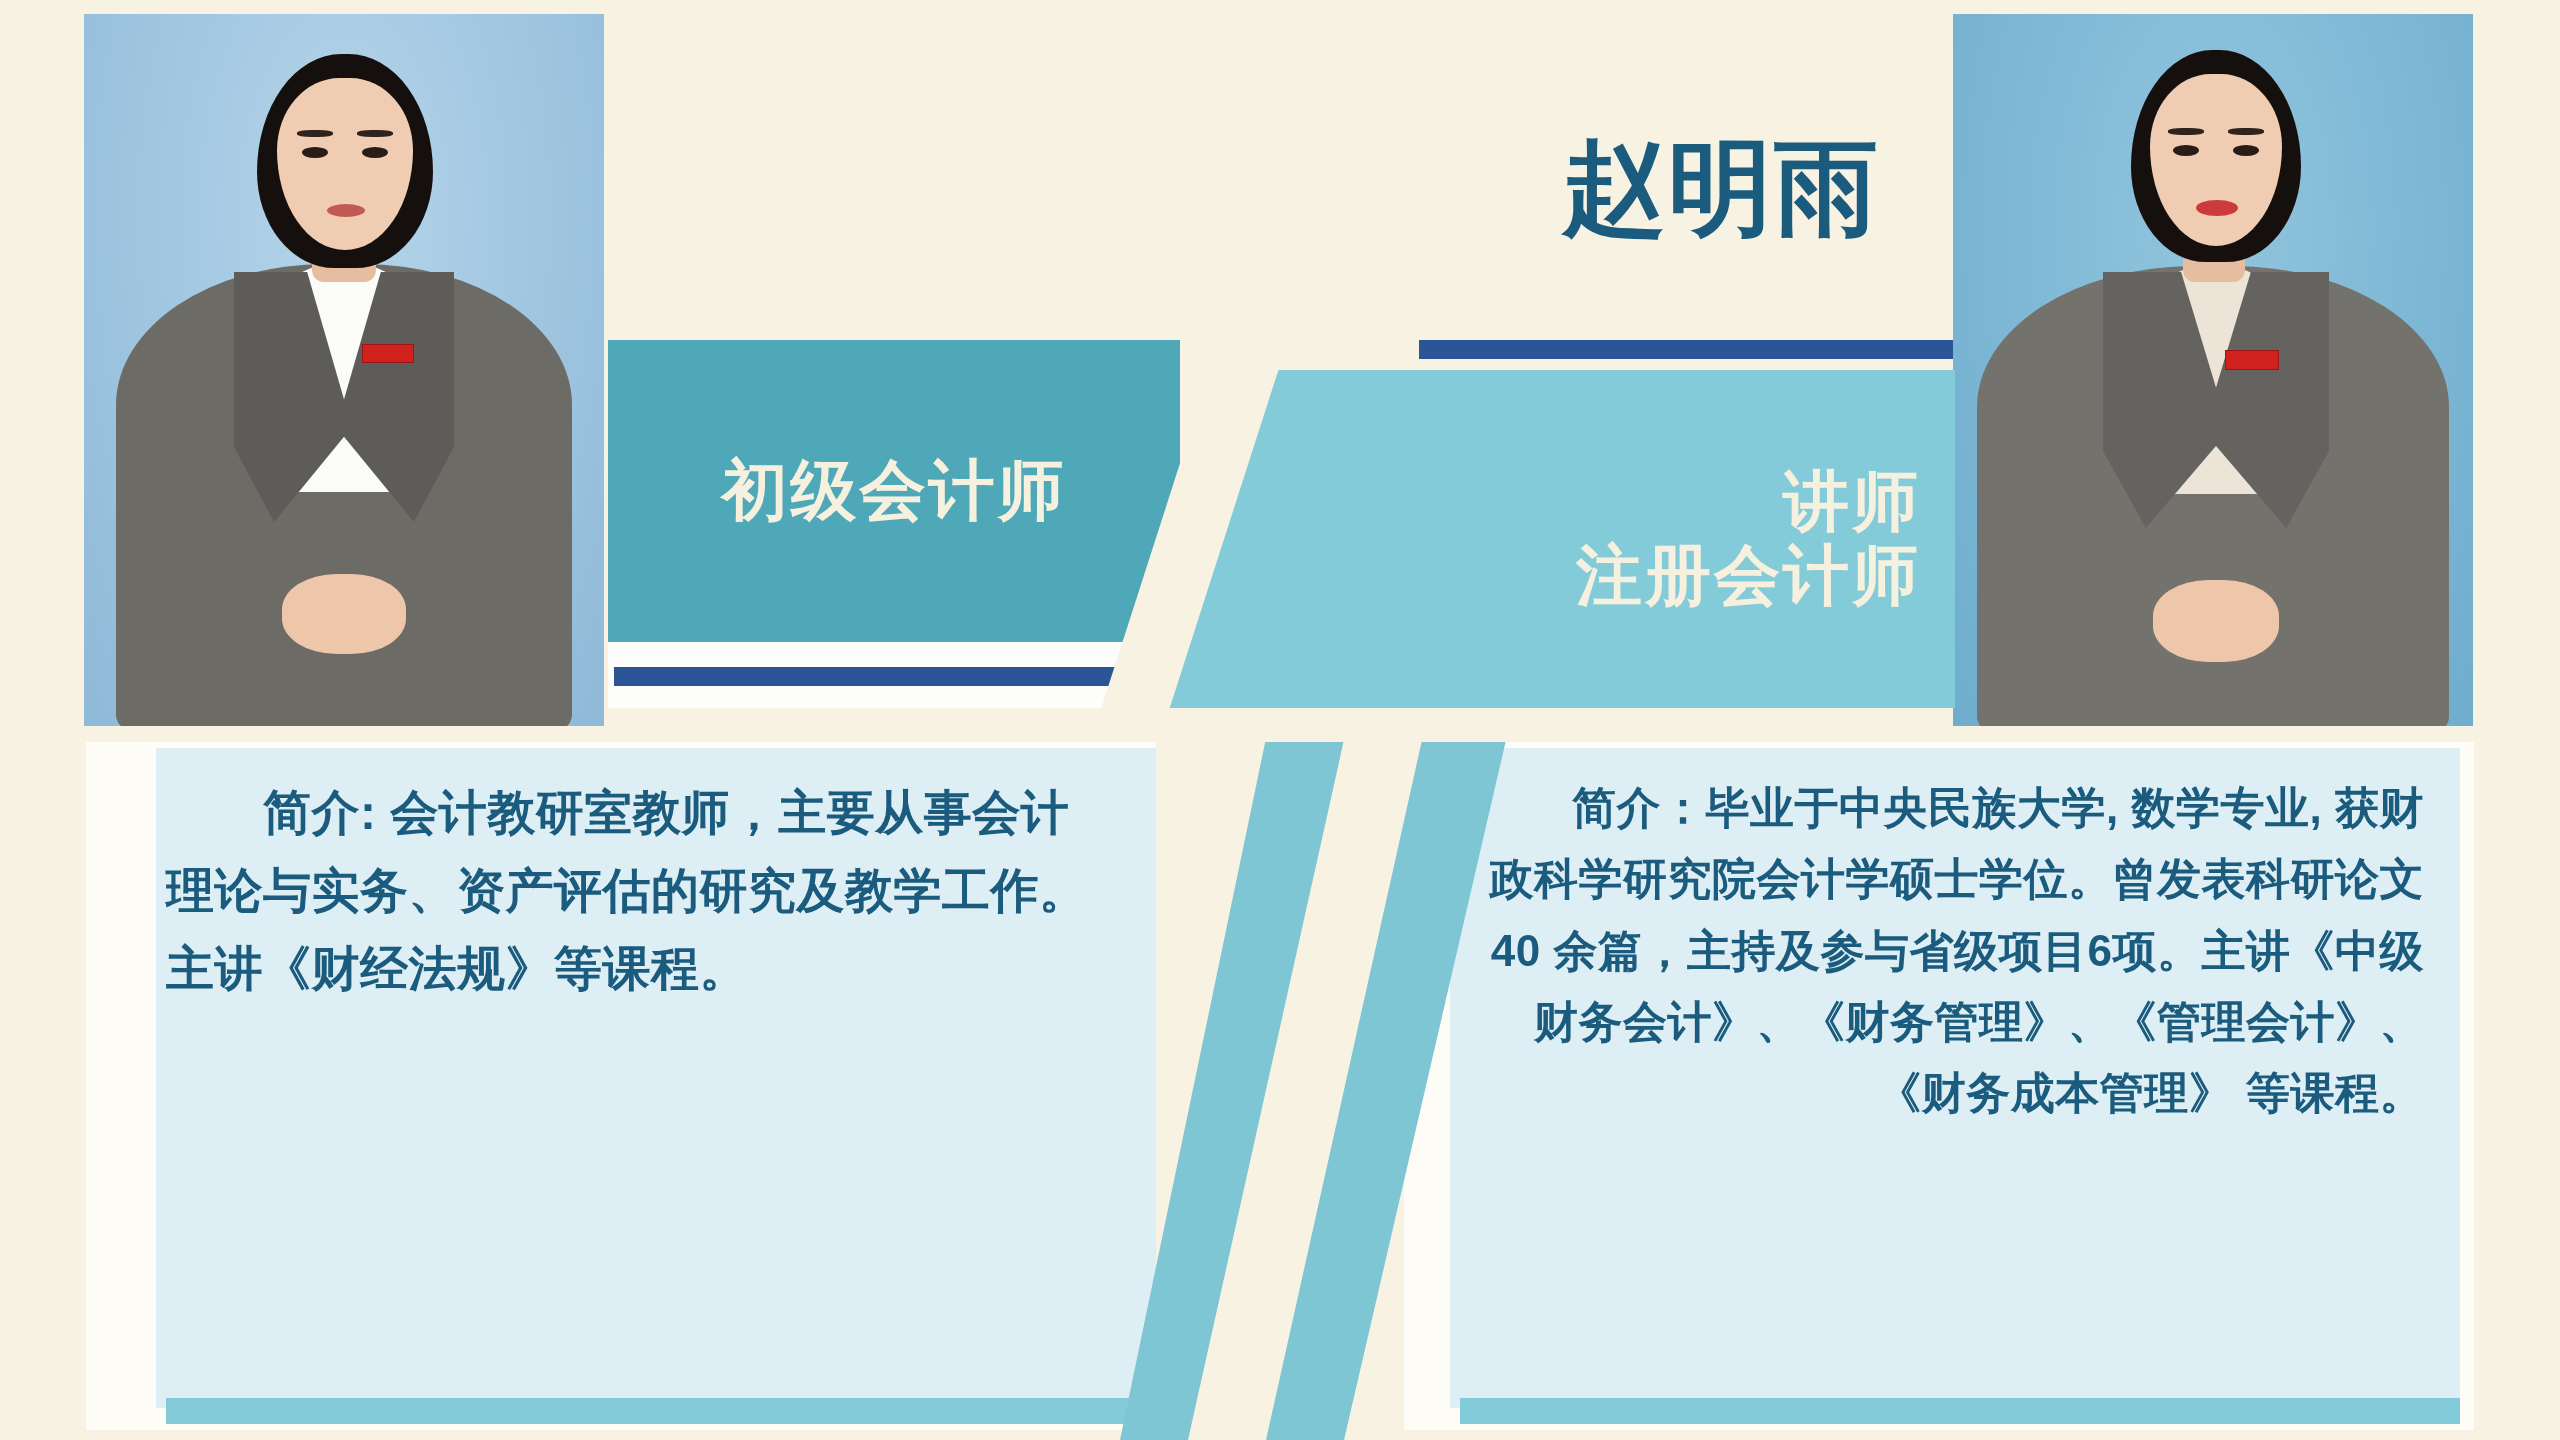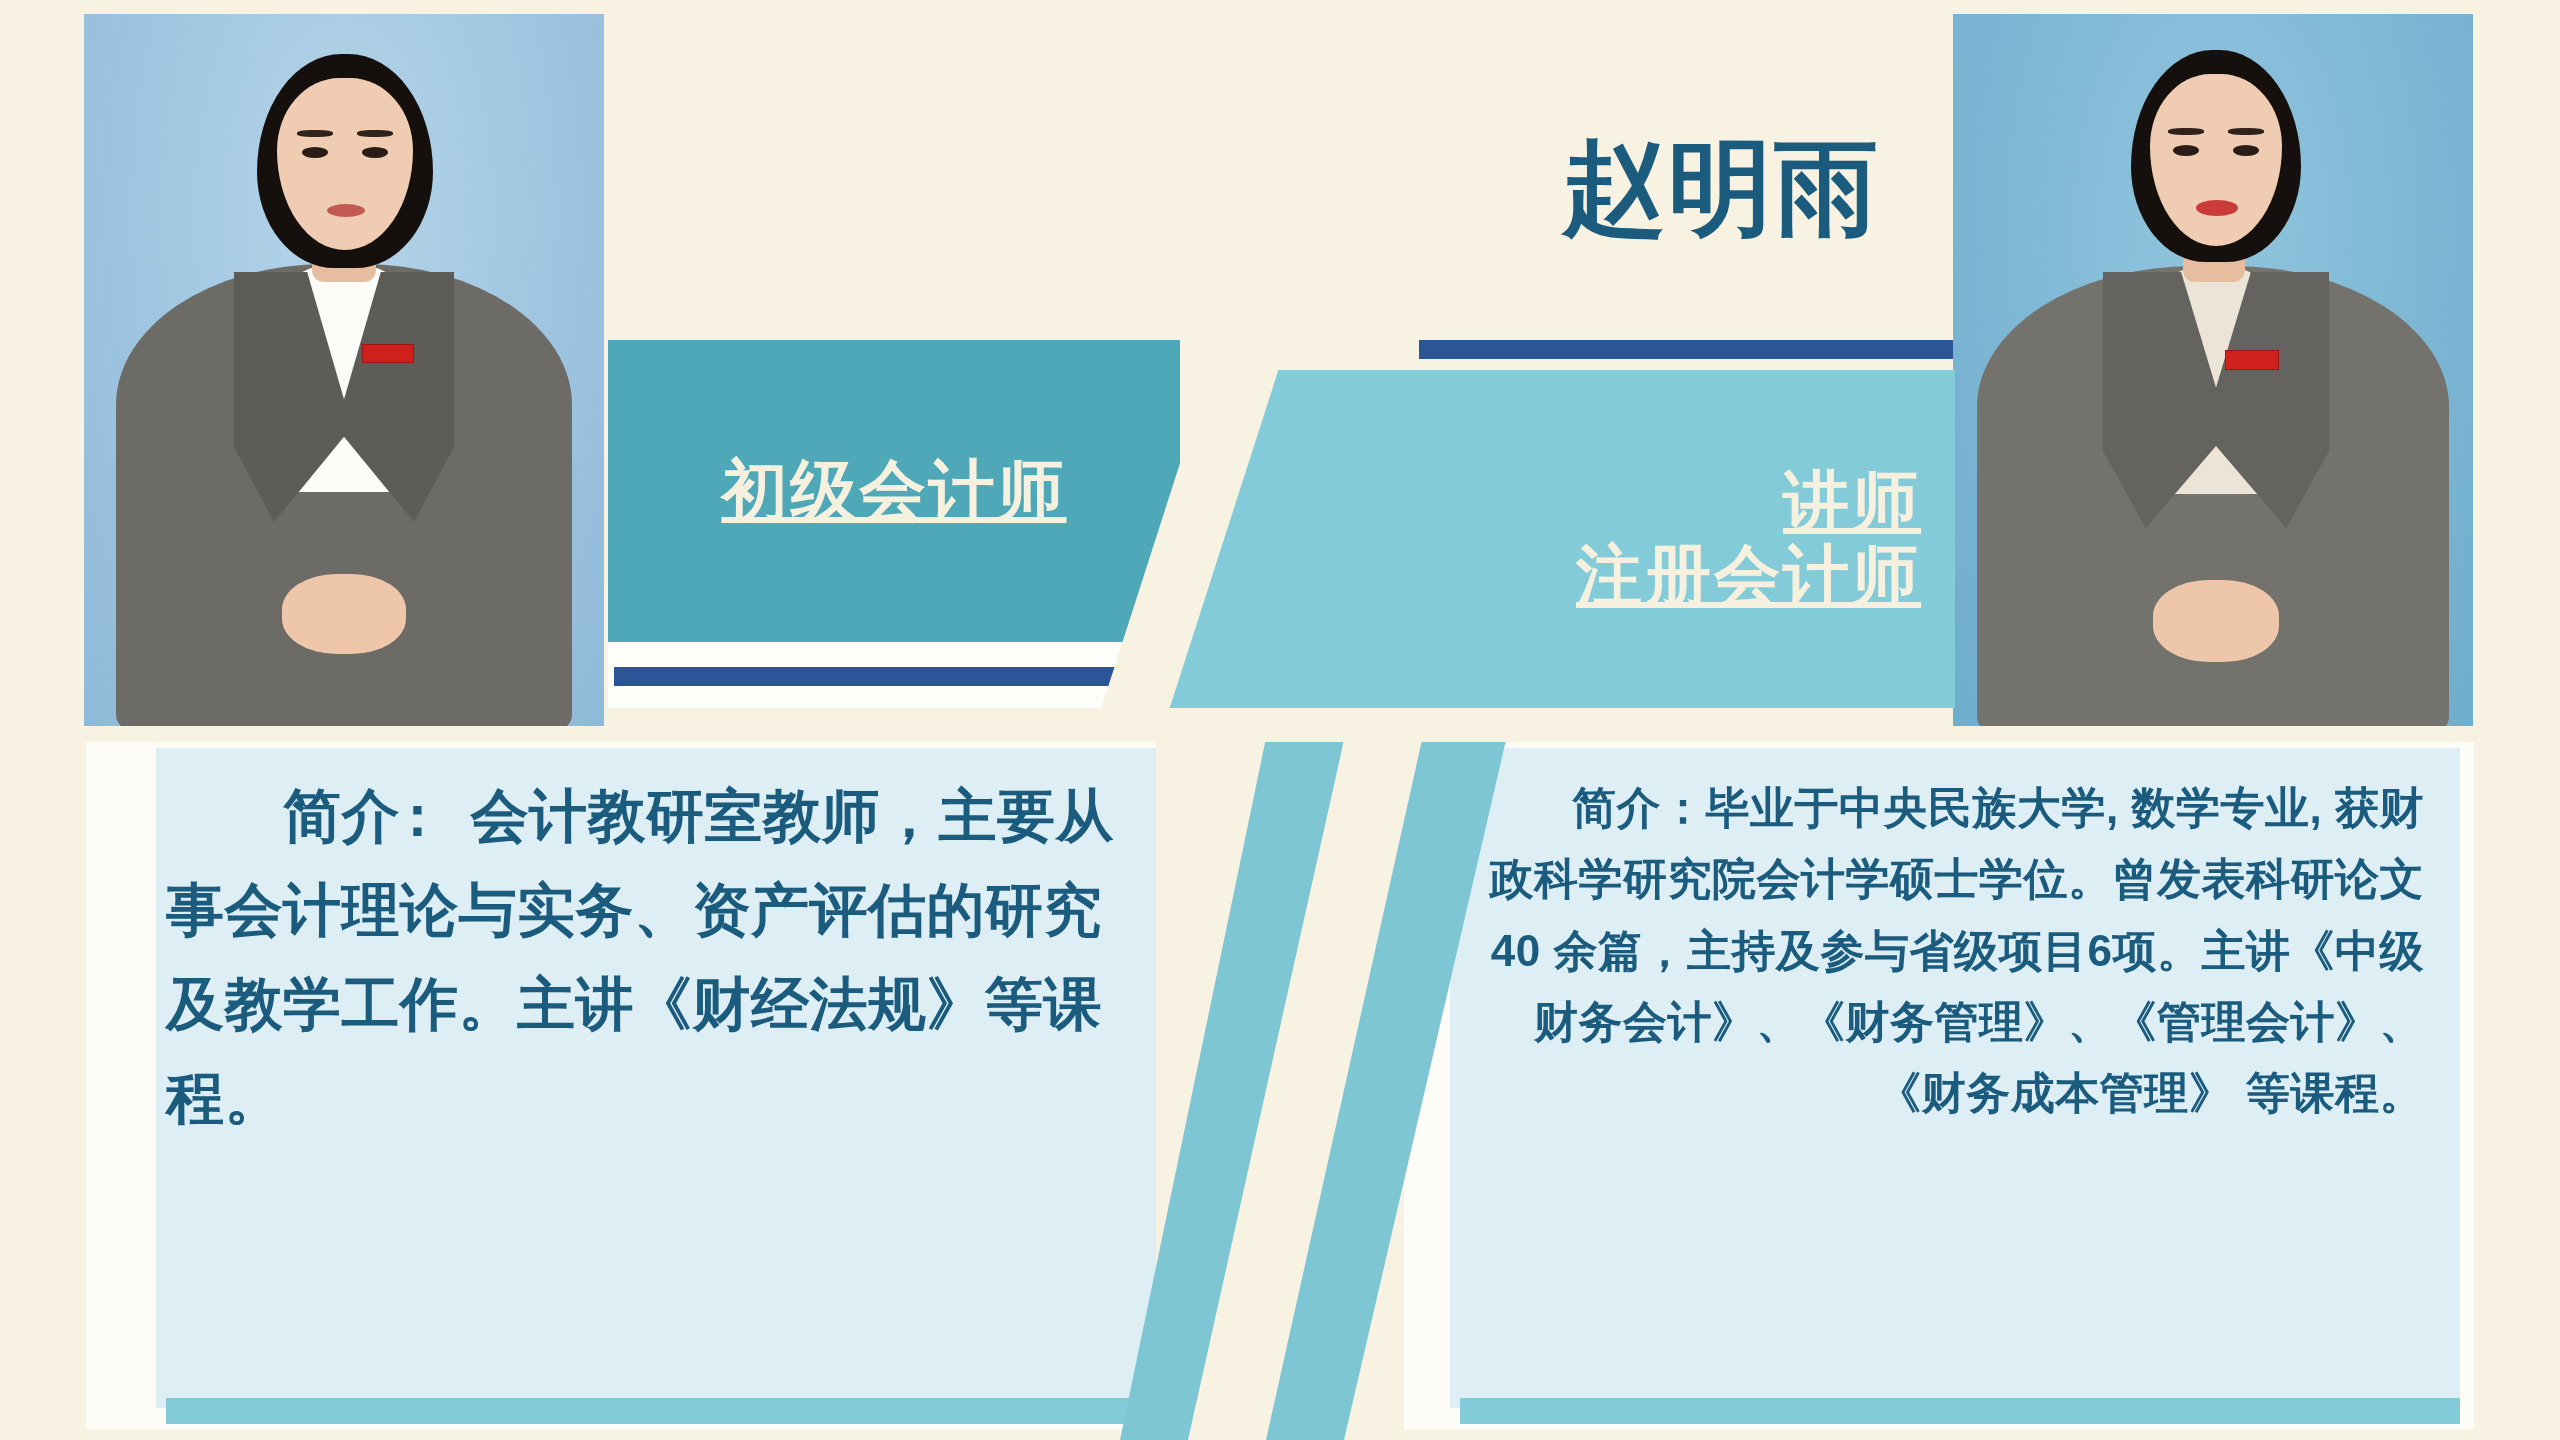--- a/index.html
+++ b/index.html
@@ -30,21 +30,21 @@
   .hands{position:absolute;background:#eec7ab;border-radius:44%;}
   .badge{position:absolute;background:#d0211c;border:1px solid #9d1512;}
   .mouth{position:absolute;background:#c05a52;border-radius:50%;}
   .eye{position:absolute;background:#2a1d18;border-radius:50%;}
   .brow{position:absolute;background:#30231c;border-radius:40%;}
 
   
   .name{position:absolute;color:#1b5c7e;font-weight:bold;white-space:nowrap;letter-spacing:2px;}
   .navybar{position:absolute;background:#2b5596;}
   .tealbanner{position:absolute;display:flex;align-items:center;}
-  .tealbanner .txt{color:#f6f0de;font-weight:bold;white-space:pre-line;line-height:1.12;letter-spacing:3px;text-decoration:underline;}
+  .tealbanner .txt{color:#f6f0de;font-weight:bold;white-space:pre-line;line-height:1.12;letter-spacing:3px;}
 
   .whiteframe{position:absolute;background:#fdfcf7;}
   .descbox{position:absolute;background:#ddeef5;overflow:hidden;}
   .descbox .para{
      color:#1b5c7e;font-weight:bold;line-height:1.62;letter-spacing:.5px;
      white-space:pre-line;
   }
   .descfoot{position:absolute;background:#83cbd8;}
 
   .diag{position:absolute;}
@@ -115,21 +115,21 @@
     <div class="txt" style="font-size:66px;text-align:right;">讲师
 注册会计师</div>
   </div>
 
   <div class="diag" style="left:1100px;top:334px;width:190px;height:378px;background:#f7f2e2;
               clip-path:polygon(64% 0,100% 0,36% 100%,0 100%);"></div>
 
   <div class="whiteframe" style="left:86px;top:740px;width:1070px;height:690px;background:#fdfcf7;"></div>
 
   <div class="descbox" style="left:156px;top:748px;width:1000px;height:660px;">
-    <div class="para" style="position:absolute;left:10px;top:26px;width:950px;font-size:58px;font-family:Liberation Mono, monospace;">　　简介: 会计教研室教师，主要从事会计理论与实务、资产评估的研究及教学工作。主讲《财经法规》等课程。</div>
+    <div class="para" style="position:absolute;left:10px;top:26px;width:950px;font-size:48px;">　　简介: 会计教研室教师，主要从事会计理论与实务、资产评估的研究及教学工作。主讲《财经法规》等课程。</div>
   </div>
   <div class="descfoot" style="left:166px;top:1398px;width:1000px;height:26px;"></div>
 
   <div class="whiteframe" style="left:1404px;top:740px;width:1070px;height:690px;background:#fdfcf7;"></div>
 
   <div class="descbox" style="left:1450px;top:748px;width:1010px;height:660px;">
     <div class="para" style="position:absolute;left:14px;top:24px;width:960px;font-size:44px;text-align:right;">　　简介：毕业于中央民族大学, 数学专业, 获财政科学研究院会计学硕士学位。曾发表科研论文 40 余篇，主持及参与省级项目6项。主讲《中级财务会计》、《财务管理》、《管理会计》、《财务成本管理》 等课程。</div>
   </div>
   <div class="descfoot" style="left:1460px;top:1398px;width:1000px;height:26px;"></div>
 

